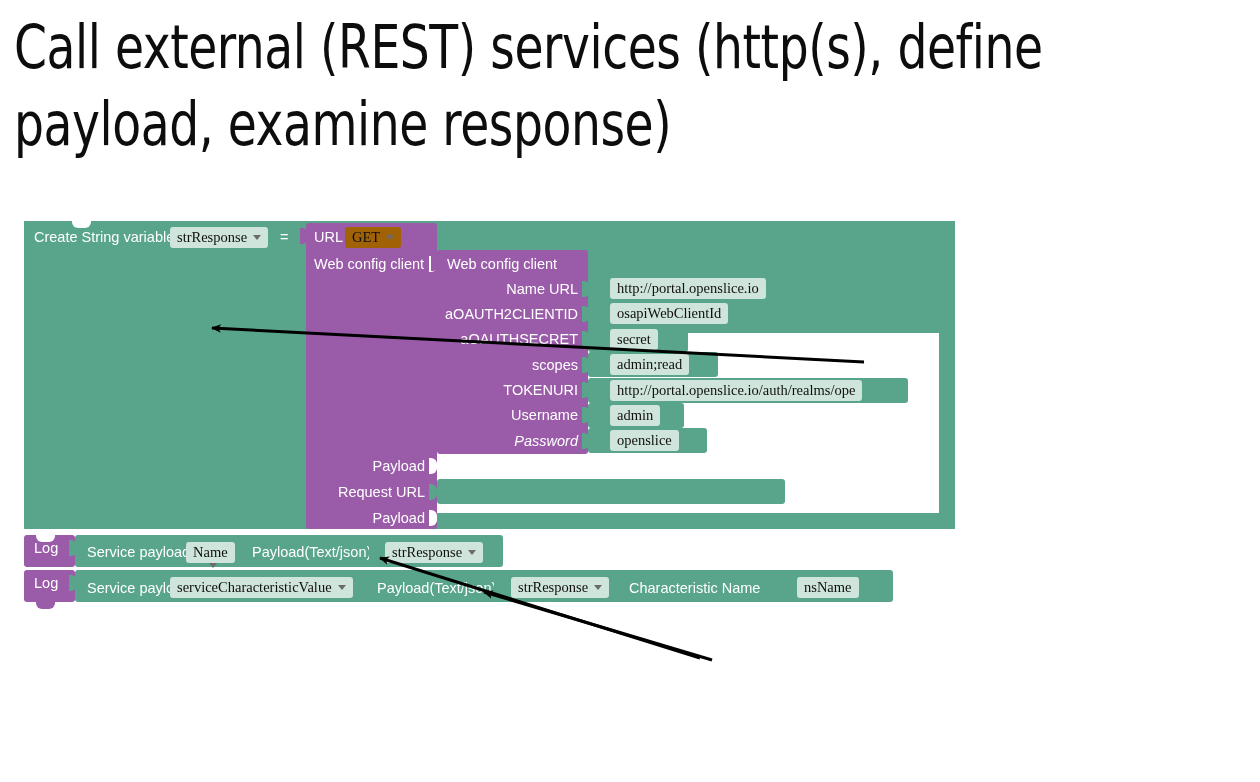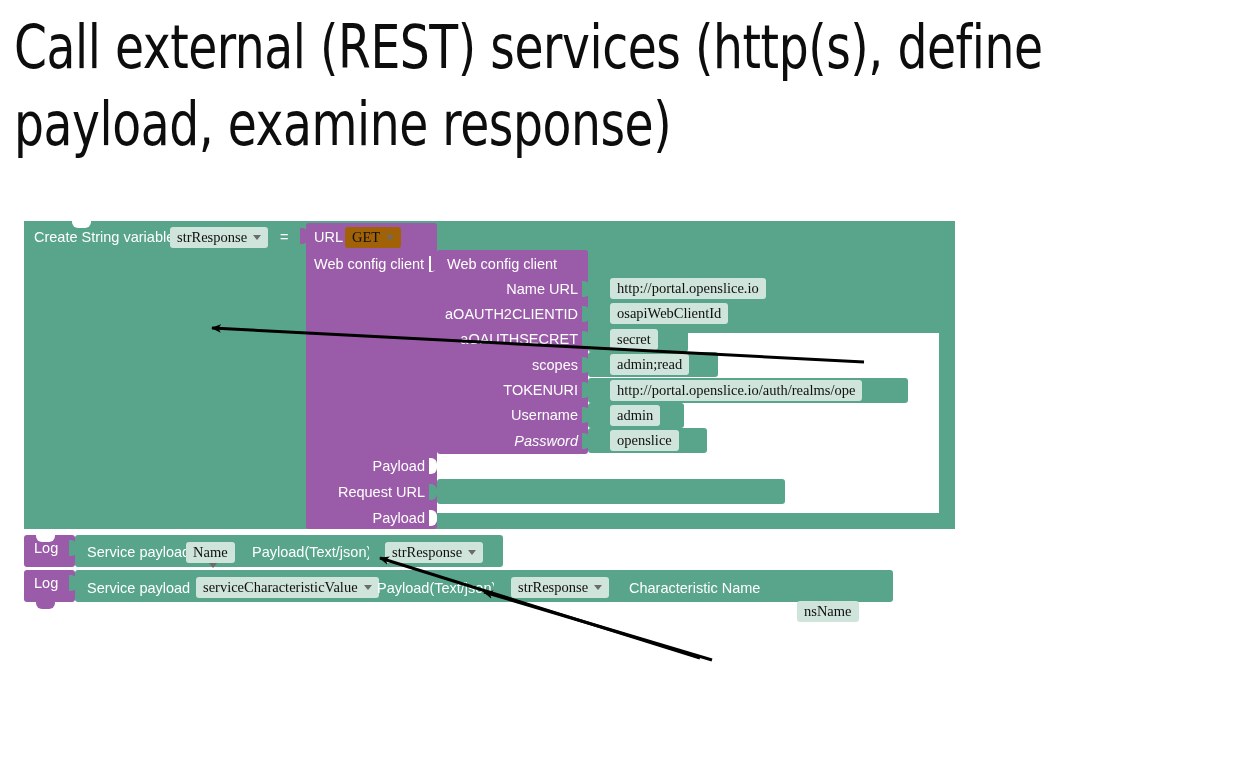--- a/index.html
+++ b/index.html
@@ -234,35 +234,35 @@
 
     <div class="logblk" style="left:24px; top:570px; width:51px; height:32px;"></div>
     <div class="notch" style="left:36px; top:570px; background:#9a5ba8;"></div>
     <span class="lbl" style="left:34px; top:575px;">Log</span>
     <div class="plug" style="left:69px; top:575px; background:#58a58b;"></div>
 
     <div class="notch" style="left:36px; top:602px; background:#9a5ba8;"></div>
 
     <div class="sock" style="left:75px; top:570px; width:818px; height:32px;"></div>
     <span class="lbl" style="left:87px; top:580px;">Service payload</span>
-    <div class="chip chip-teal" style="left:196px; top:577px;">
+    <div class="chip chip-teal" style="left:170px; top:577px;">
       <span>serviceCharacteristicValue</span>
       <span class="tri"></span>
     </div>
     <span class="lbl" style="left:377px; top:580px;">Payload(Text/json)</span>
     <div class="plug" style="left:494px; top:577px; background:#58a58b;"></div>
     <div class="sock" style="left:500px; top:573px; width:122px; height:26px;"></div>
     <div class="chip chip-teal" style="left:511px; top:577px;">
       <span>strResponse</span>
       <span class="tri"></span>
     </div>
     <span class="lbl" style="left:629px; top:580px;">Characteristic Name</span>
     <div class="plug" style="left:765px; top:577px; background:#58a58b;"></div>
     <div class="sock" style="left:771px; top:573px; width:119px; height:26px;"></div>
-    <div class="chip chip-teal" style="left:797px; top:577px;margin-top:24px;">
+    <div class="chip chip-teal" style="left:797px; top:577px;">
       <span>nsName</span>
     </div>
 
   </div>
 
 
 
   <svg class="arrows" viewBox="0 0 1260 782">
     <defs>
       <marker id="ah" markerWidth="11" markerHeight="11" refX="9" refY="5.5" orient="auto" markerUnits="userSpaceOnUse">

